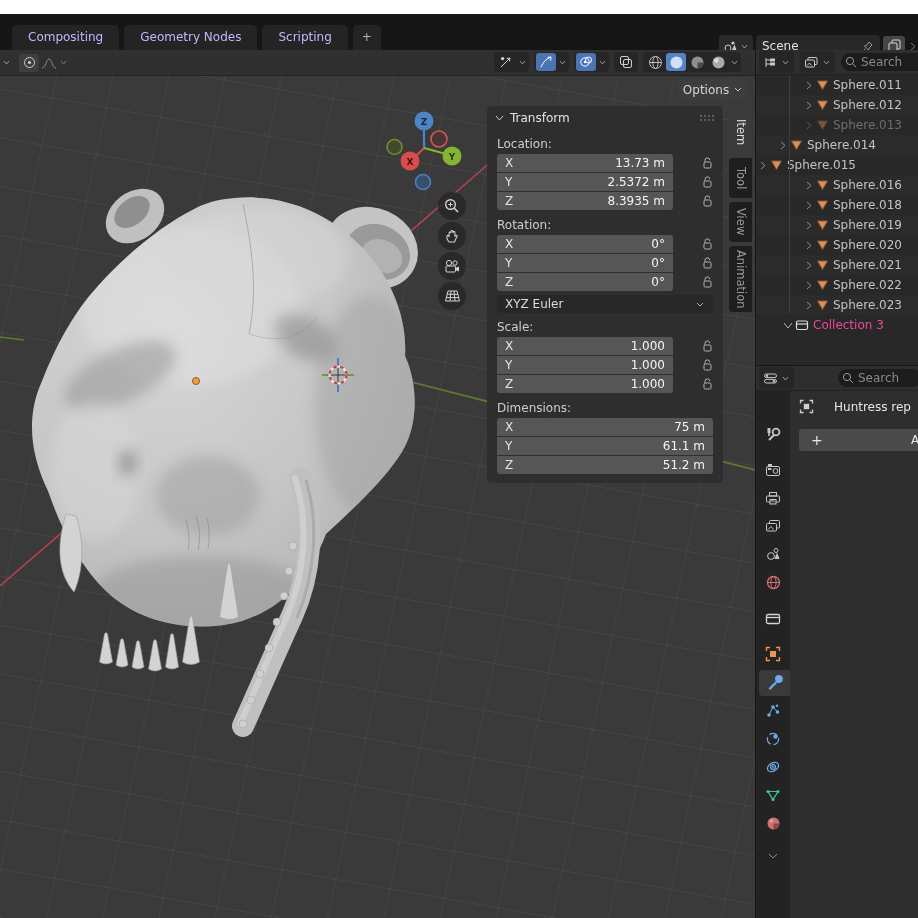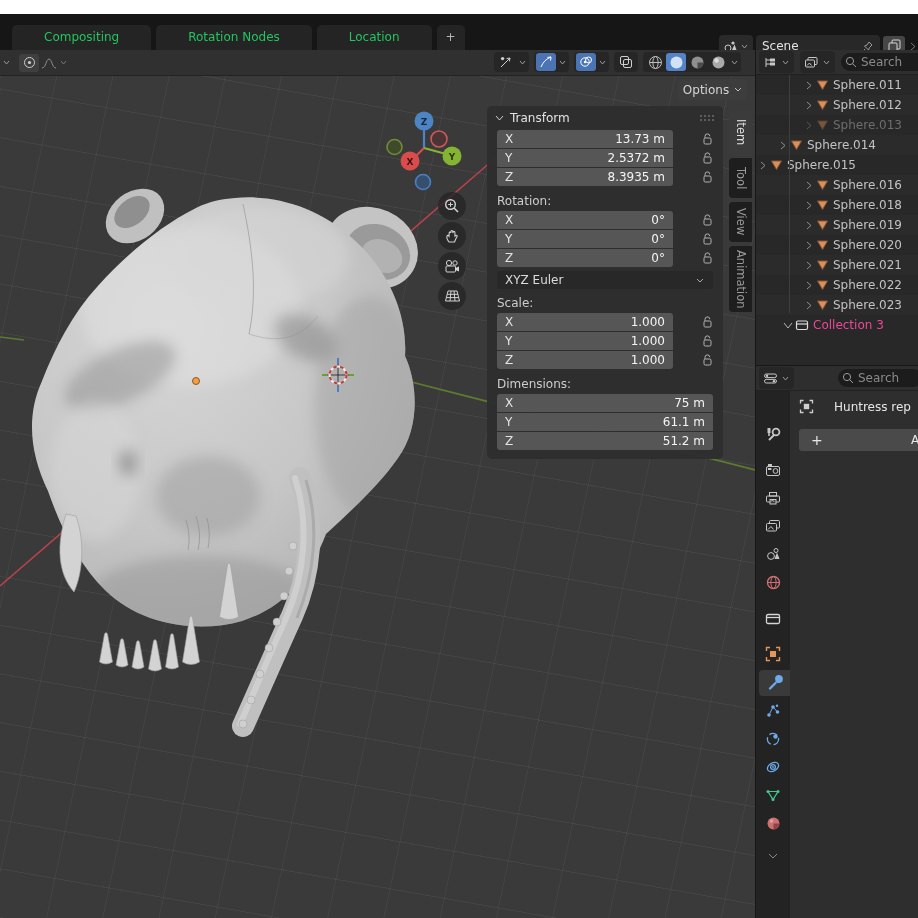--- a/index.html
+++ b/index.html
@@ -5,21 +5,21 @@
   html,body{margin:0;padding:0;}
   body{width:918px;height:918px;position:relative;overflow:hidden;background:#141414;
        font-family:"DejaVu Sans","Liberation Sans",sans-serif;font-size:12px;color:#c8c8c8;
        -webkit-font-smoothing:antialiased;}
   .abs{position:absolute;}
   svg{display:block;}
 
   
   #top-white{left:0;top:0;width:918px;height:14px;background:#ffffff;}
   #topbar{left:0;top:14px;width:918px;height:36px;background:#161616;display:flex;align-items:center;}
-  .ws-tab{background:#242424;color:#22c55e;padding:5px 32px;border-radius:5px 5px 0 0;margin-right:5px;
+  .ws-tab{background:#242424;color:#c4b5fd;padding:5px 16px;border-radius:5px 5px 0 0;margin-right:5px;
           height:15px;line-height:15px;align-self:flex-end;}
   .ws-tab.add{padding:5px 9px;color:#b5b5b5;}
   #tabs-wrap{display:flex;margin-left:12px;align-items:flex-end;height:100%;}
   #scene-block{position:absolute;right:0;top:19px;height:26px;display:flex;align-items:center;gap:3px;}
   .mini-btn{background:#2a2a2a;border-radius:4px;height:22px;display:flex;align-items:center;padding:0 4px;gap:2px;}
   #scene-field{background:#282828;border-radius:4px;height:22px;width:112px;display:flex;align-items:center;
                padding:0 6px;color:#e2e2e2;}
   #scene-field .txt{flex:1;}
   #scene-copy{background:#464646;border-radius:3px;height:20px;width:22px;display:flex;align-items:center;justify-content:center;}
 
@@ -98,22 +98,22 @@
   #add-mod .clip{position:absolute;left:112px;}
 </style>
 </head>
 <body>
 
 <div id="top-white" class="abs"></div>
 
 <div id="topbar" class="abs">
   <div id="tabs-wrap">
     <div class="ws-tab"><span>Compositing</span></div>
-    <div class="ws-tab"><span>Rotation Nodes</span></div>
-    <div class="ws-tab"><span>Location</span></div>
+    <div class="ws-tab"><span>Geometry Nodes</span></div>
+    <div class="ws-tab"><span>Scripting</span></div>
     <div class="ws-tab add"><span>+</span></div>
   </div>
   <div id="scene-block">
     <div class="mini-btn">
       <span>
           <svg width="14" height="14">
             <circle cx="5" cy="9" r="3" fill="none" stroke="#c9c9c9"></circle>
             <path d="M9 11 L11.5 5.5 L13.5 11 Z" fill="#c9c9c9"></path>
             <circle cx="10" cy="4" r="1.6" fill="#c9c9c9"></circle>
           </svg>
@@ -424,20 +424,21 @@
               <circle cx="14" cy="2" r="1"></circle>
               <circle cx="2" cy="6" r="1"></circle>
               <circle cx="6" cy="6" r="1"></circle>
               <circle cx="10" cy="6" r="1"></circle>
               <circle cx="14" cy="6" r="1"></circle>
             </g>
           </svg>
         </span>
     </div>
 
+    <div class="sec-label">Location:</div>
     <div class="fieldline">
       <div class="num-field r-first">
           <span class="ax">X</span>
           <span class="vl">13.73 m</span>
         </div>
       <span class="lockbox">
           <svg width="11" height="13">
             <path d="M3 5 V3.4 A2.4 2.4 0 0 1 7.8 3.2" fill="none" stroke="#b2b2b2"></path>
             <rect x="2" y="5" width="7" height="6" rx="1.2" fill="none" stroke="#b2b2b2"></rect>
           </svg>

